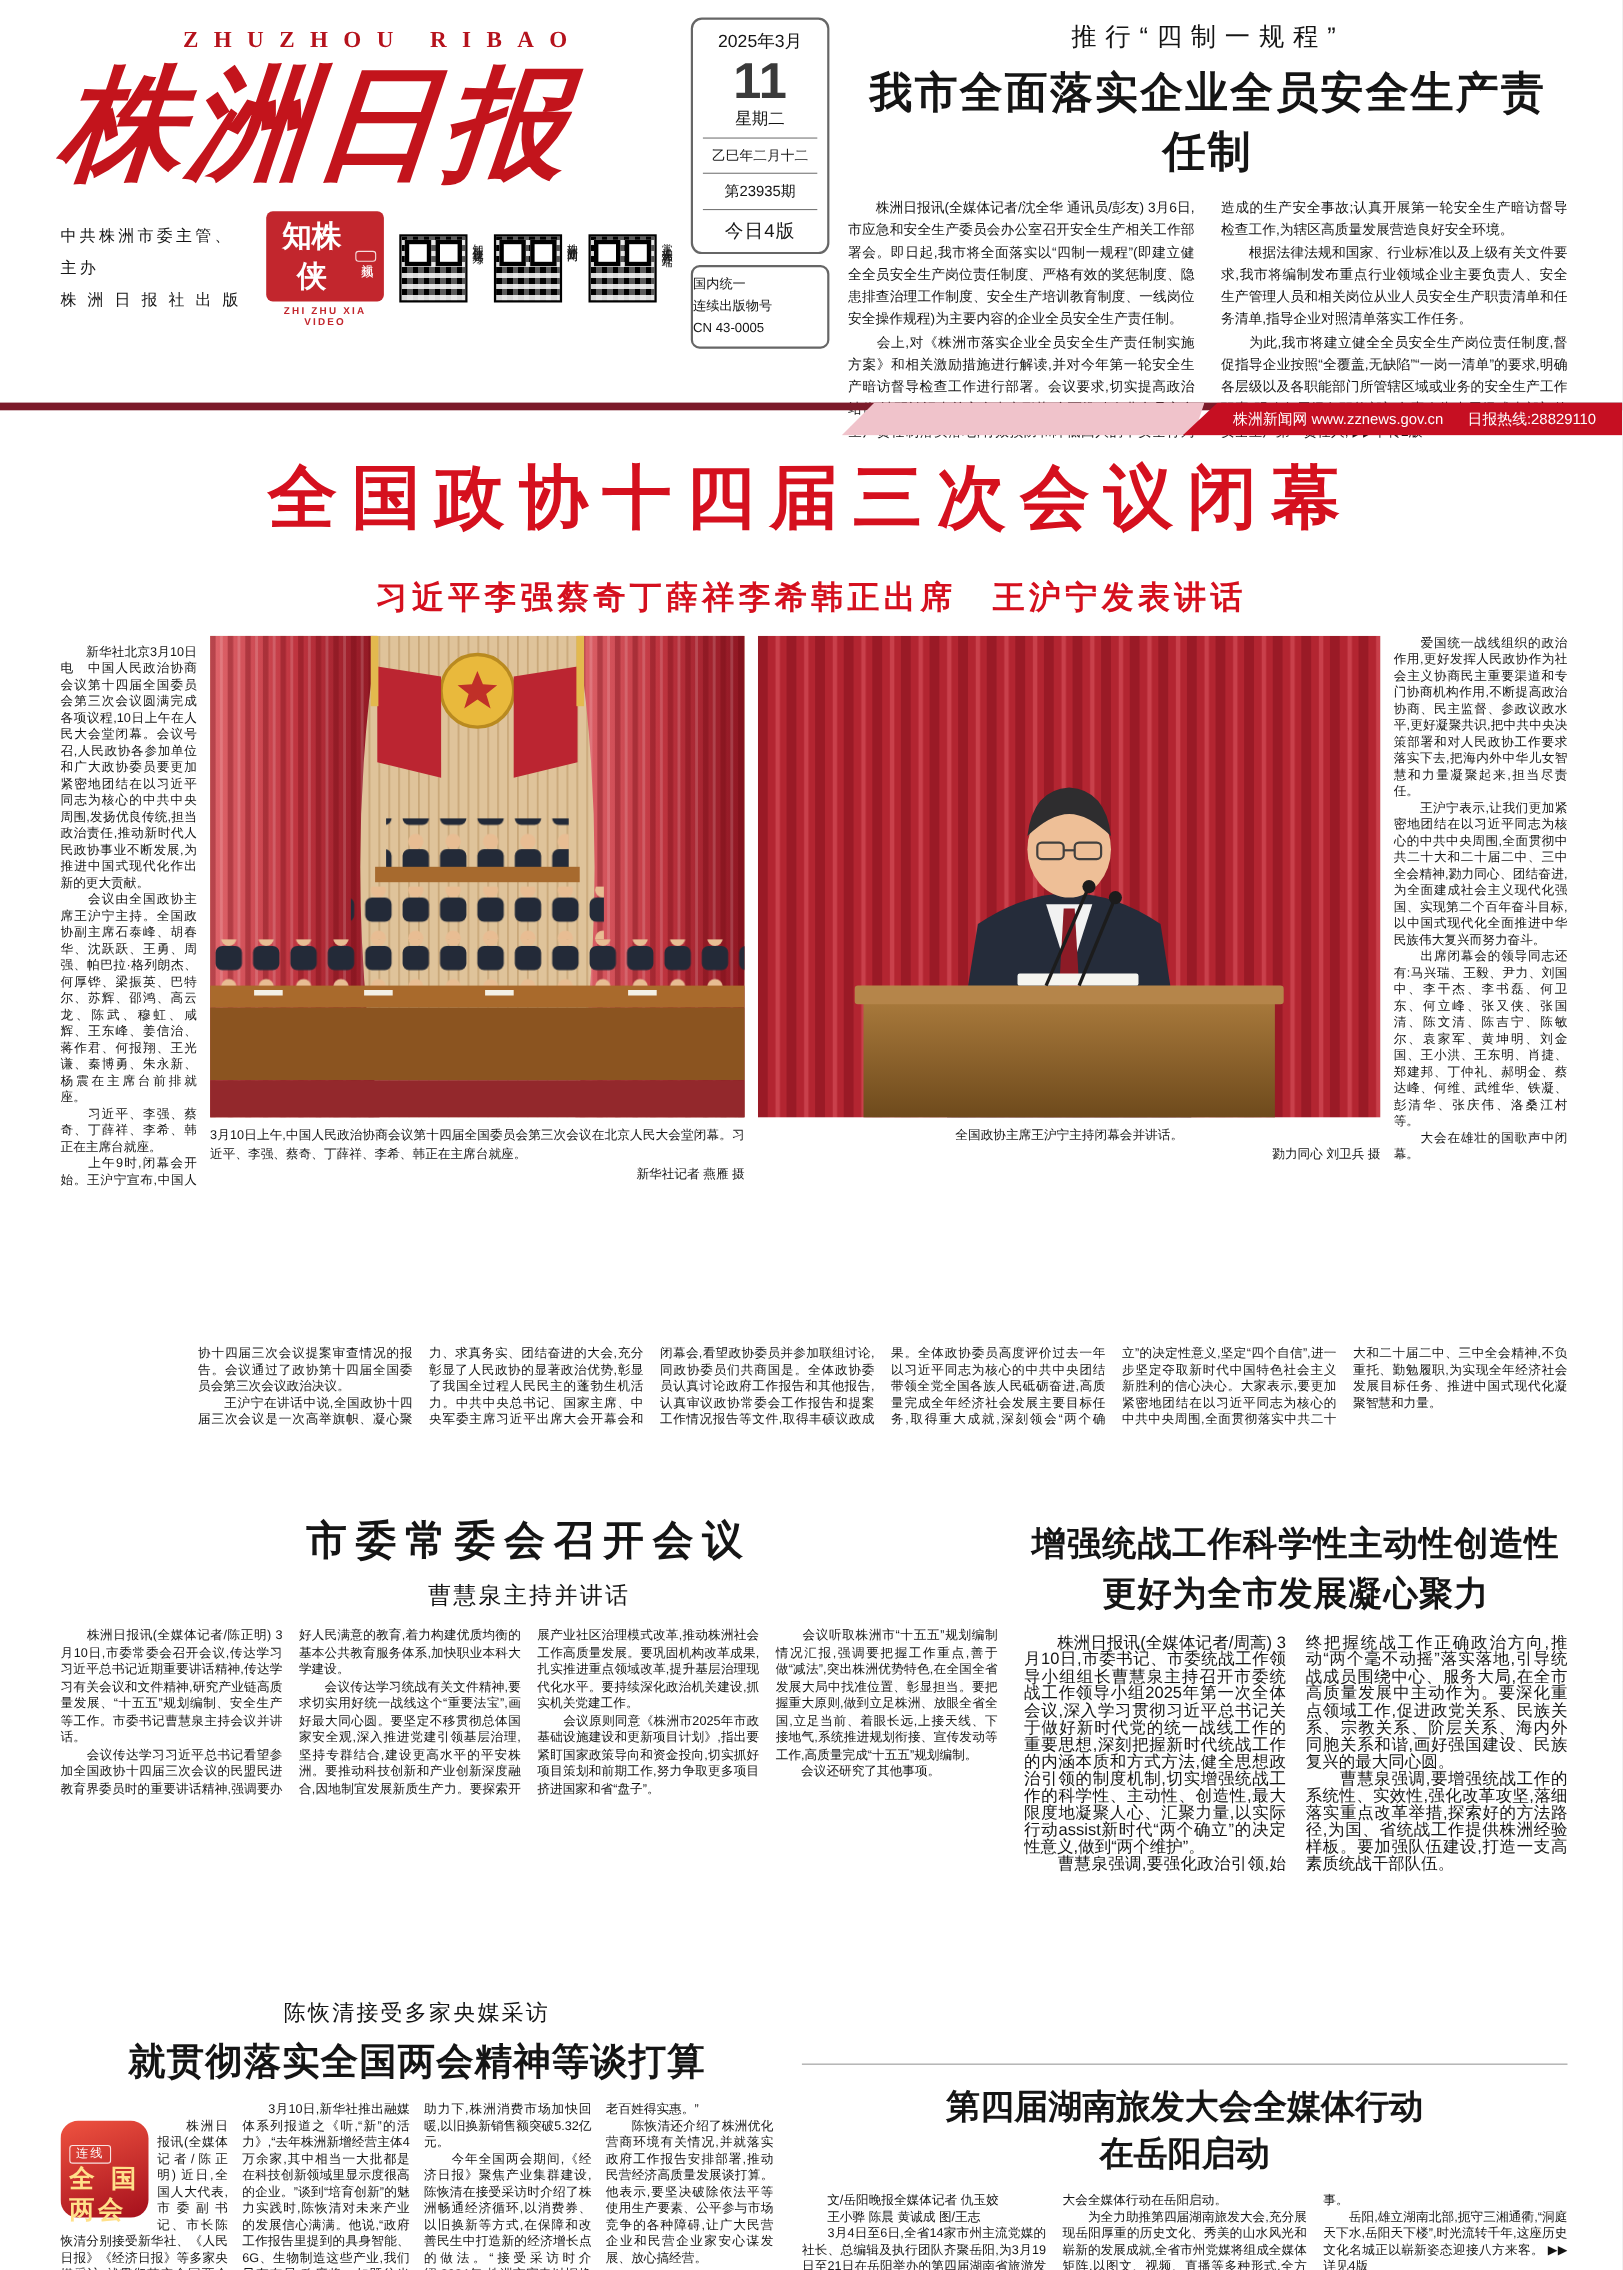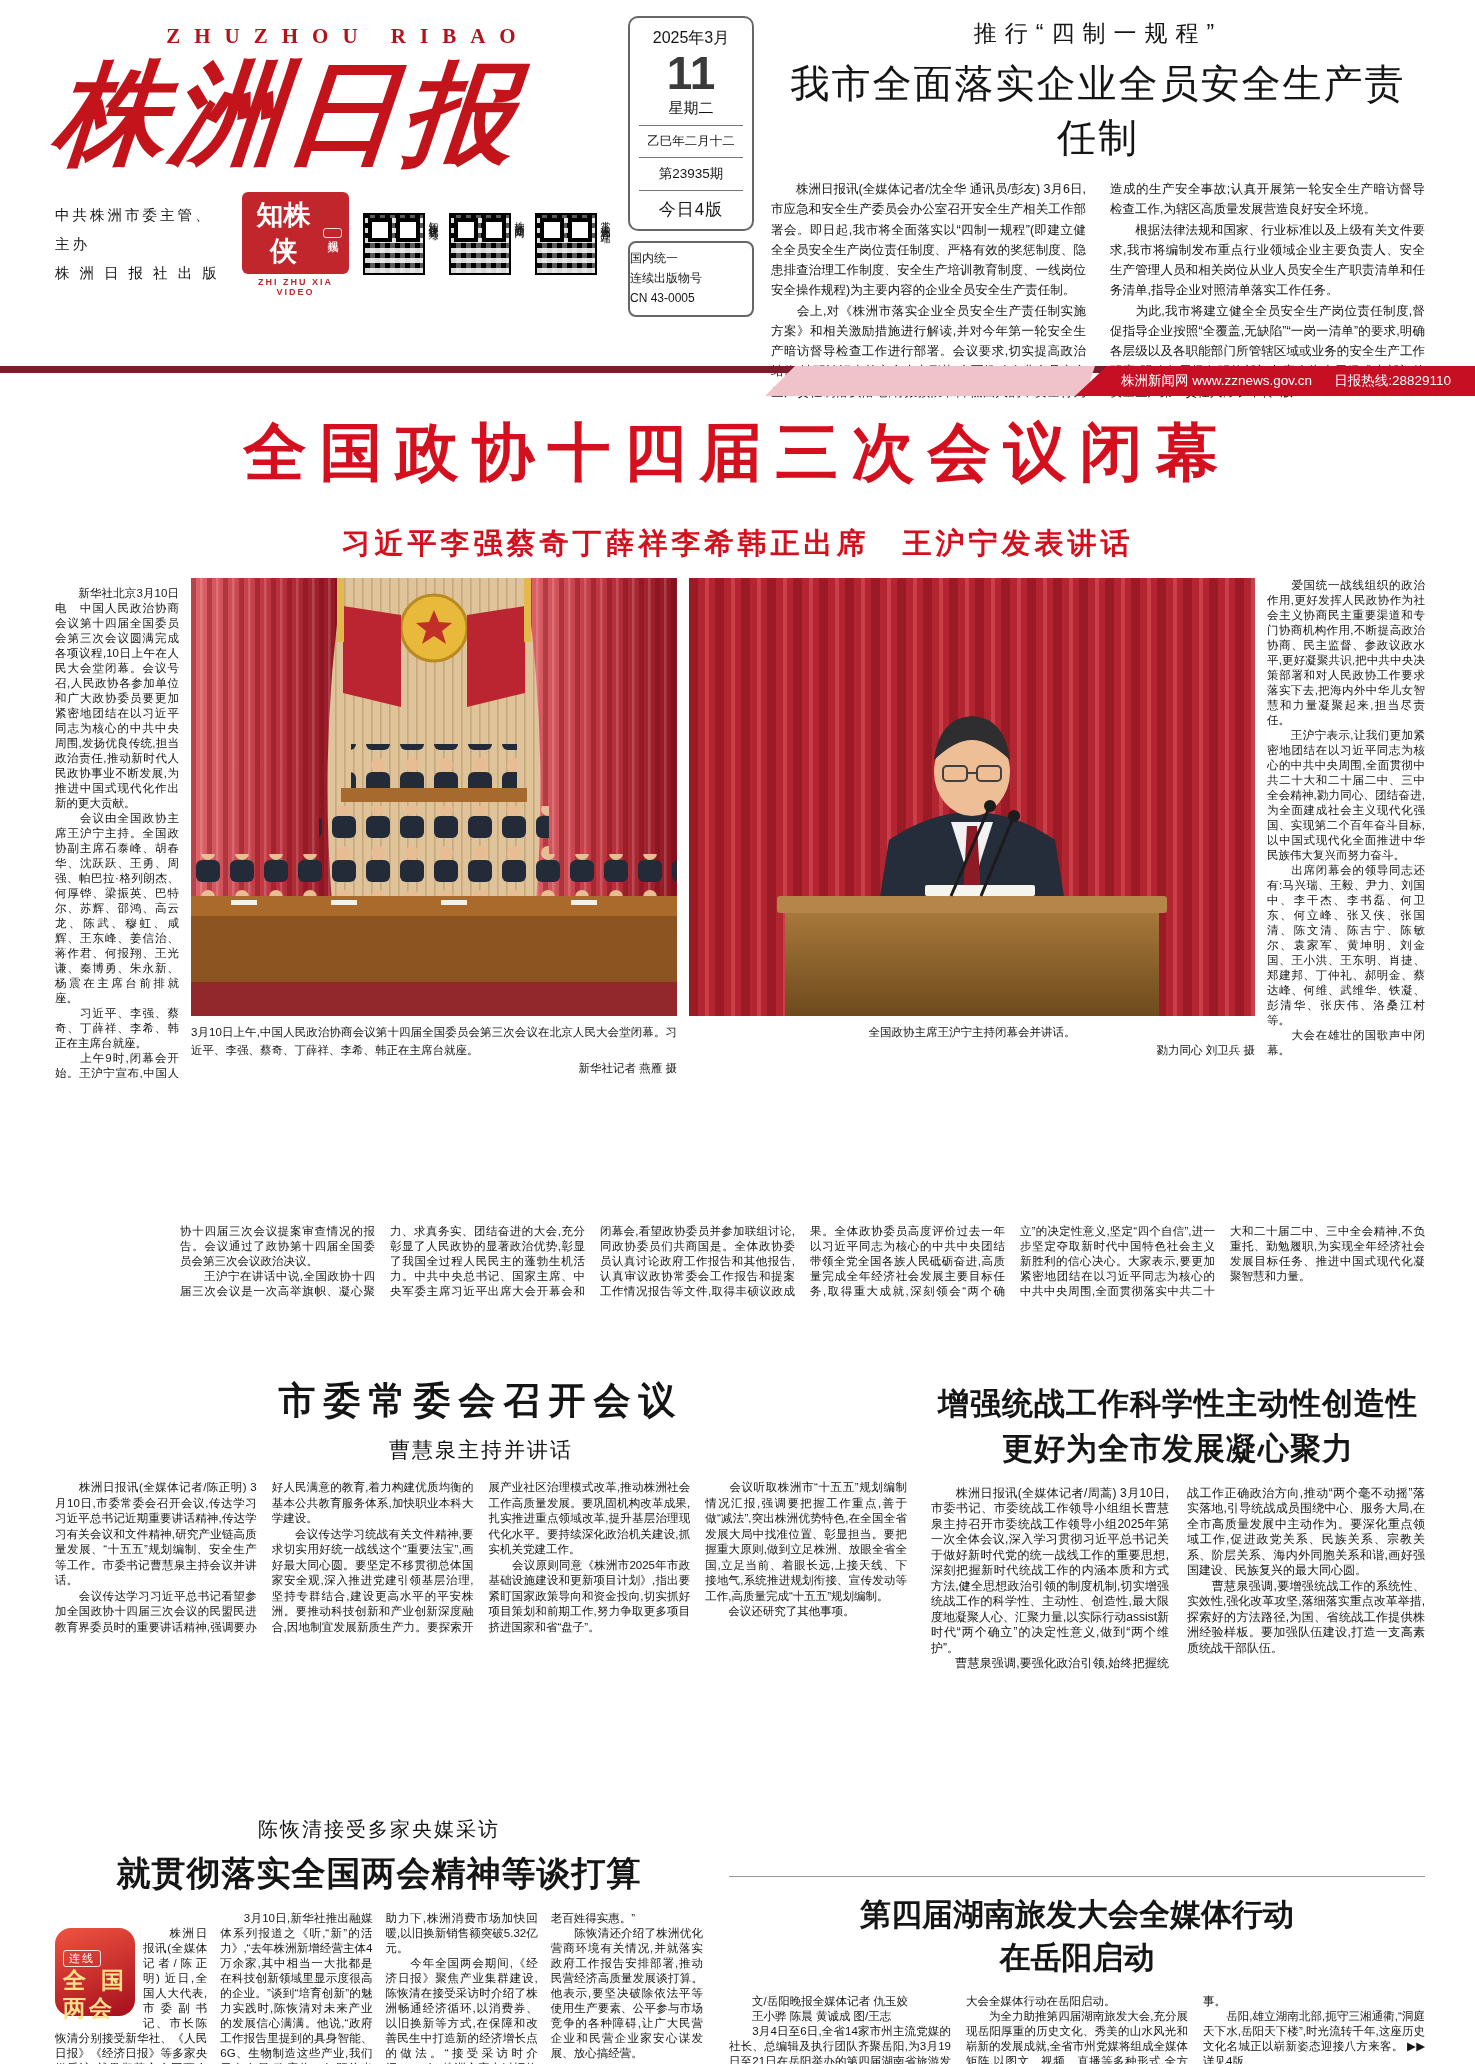--- a/index.html
+++ b/index.html
@@ -42,21 +42,21 @@
   .d-week { font-size:15px; margin-top:2px; }
   .datebox hr { border:none; border-top:1px solid #777; margin:7px 9px; }
   .d-lunar { font-size:12.5px; }
   .d-issue { font-size:13.5px; }
   .d-pages { font-size:17px; letter-spacing:1px; }
   .cnbox { border:2px solid #666; border-radius:8px; width:126px; 
     font-size:12px; padding:6px 0; line-height:1.65; white-space:pre-line; }
 
   .toplead { flex:1 1 auto; padding-top:2px; }
   .toplead-kicker { font-size:23px; letter-spacing:8px; text-align:center; margin-bottom:8px; }
-  .toplead-h { font-size:39px; font-weight:400; text-align:center; letter-spacing:2px;
+  .toplead-h { font-size:39px; font-weight:700; text-align:center; letter-spacing:2px;
     font-family:"DejaVu Serif","Liberation Serif",serif; margin-bottom:14px; }
   .toplead-body { column-count:2; column-gap:24px; font-size:12.5px; line-height:1.62;
     text-align:justify; white-space:pre-line; height:228px; overflow:hidden; }
 
   
   .banner { position:relative; height:30px; margin-top:6px; }
   .banner-bar { position:absolute; top:0; left:0; right:0; height:7px; background:#7c1b2a; }
   .banner-wedge { position:absolute; right:380px; top:0; width:330px; height:30px;
     background:#f0c3cb; clip-path:polygon(30px 0,100% 0,calc(100% - 10px) 100%,0 100%); }
   .banner-right { position:absolute; right:0; top:0; height:30px; width:400px;
@@ -90,21 +90,21 @@
   .midband { display:flex; gap:24px; padding:16px 50px 0 55px; }
   .mid-left { width:852px; flex:0 0 auto; }
   .mid-left h2 { font-size:37px; font-weight:900; text-align:center; letter-spacing:8px; margin:6px 0 4px; }
   .mid-sub { text-align:center; font-size:21px; margin:10px 0 16px; letter-spacing:2px; }
   .mid-body { column-count:4; column-gap:15px; font-size:11.5px; line-height:15.5px;
     text-align:justify; white-space:pre-line; height:322px; overflow:hidden; }
   .mid-right { flex:1 1 auto; padding-top:2px; }
   .uf-kicker { font-size:21px; line-height:1.65; white-space:pre-line; letter-spacing:1px; }
   .uf-h { font-size:31px; font-weight:900; text-align:center; line-height:1.45;
     margin:10px 0 14px; letter-spacing:1px; }
-  .uf-body { column-count:2; column-gap:18px; font-size:12px; line-height:15.5px;
+  .uf-body { column-count:2; column-gap:18px; font-size:15px; line-height:15.5px;
     text-align:justify; white-space:pre-line; height:300px; overflow:hidden; }
 
   
   .botband { display:flex; gap:26px; padding:14px 50px 0 55px; }
   .bot-left { width:648px; flex:0 0 auto; }
   .bl-kicker { text-align:center; font-size:20px; margin-bottom:8px; letter-spacing:2px; }
   .bl-h { text-align:center; font-size:34px; font-weight:900; letter-spacing:1px; margin-bottom:14px; }
   .bl-body { column-count:4; column-gap:13px; font-size:11.5px; line-height:15px;
     text-align:justify; white-space:pre-line; height:228px; overflow:hidden; }
   .badge { float:left; width:80px; height:88px; margin:2px 8px 4px 0; border-radius:16px;

